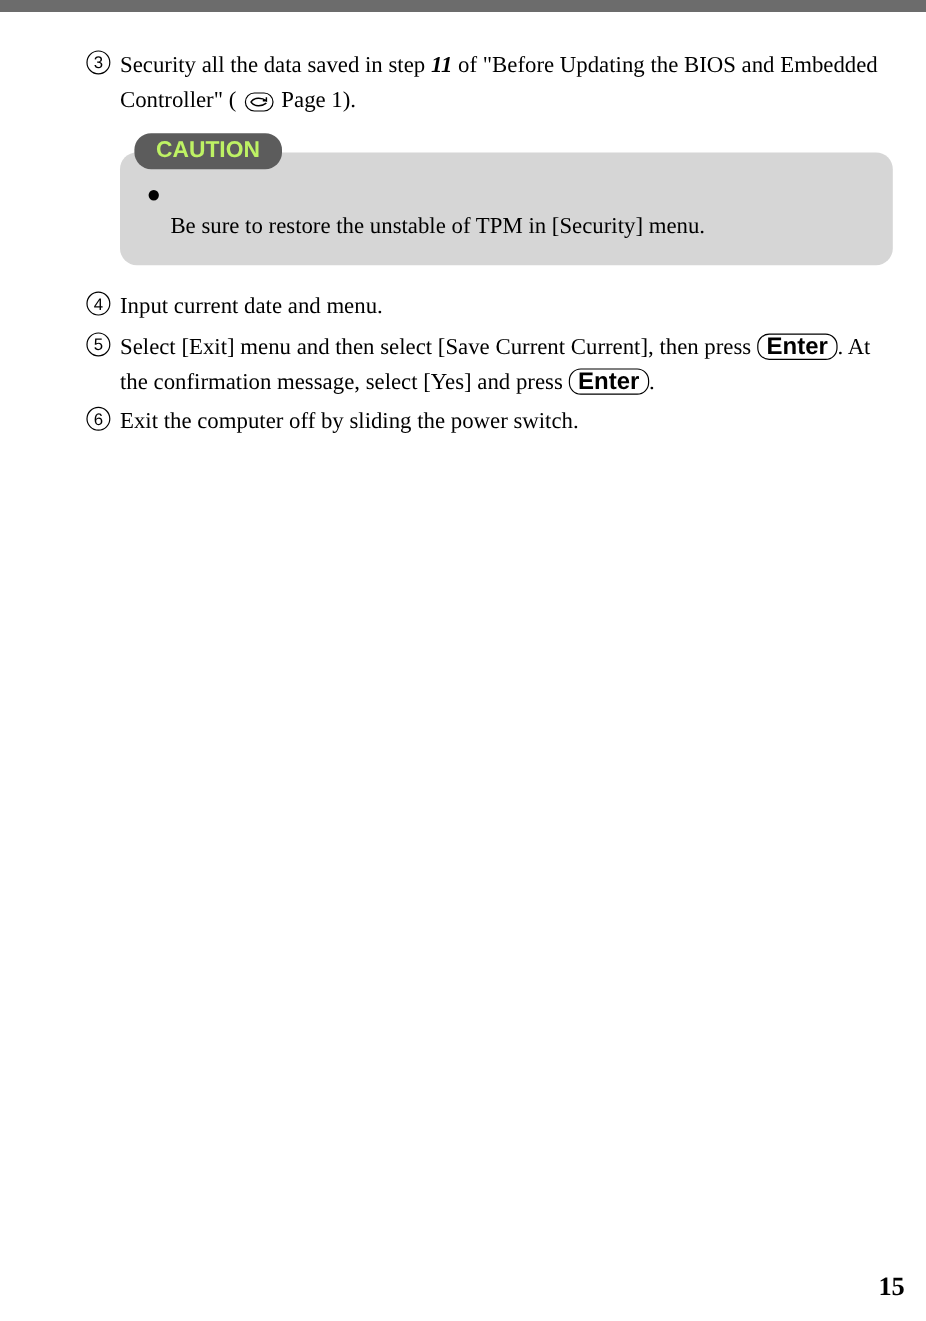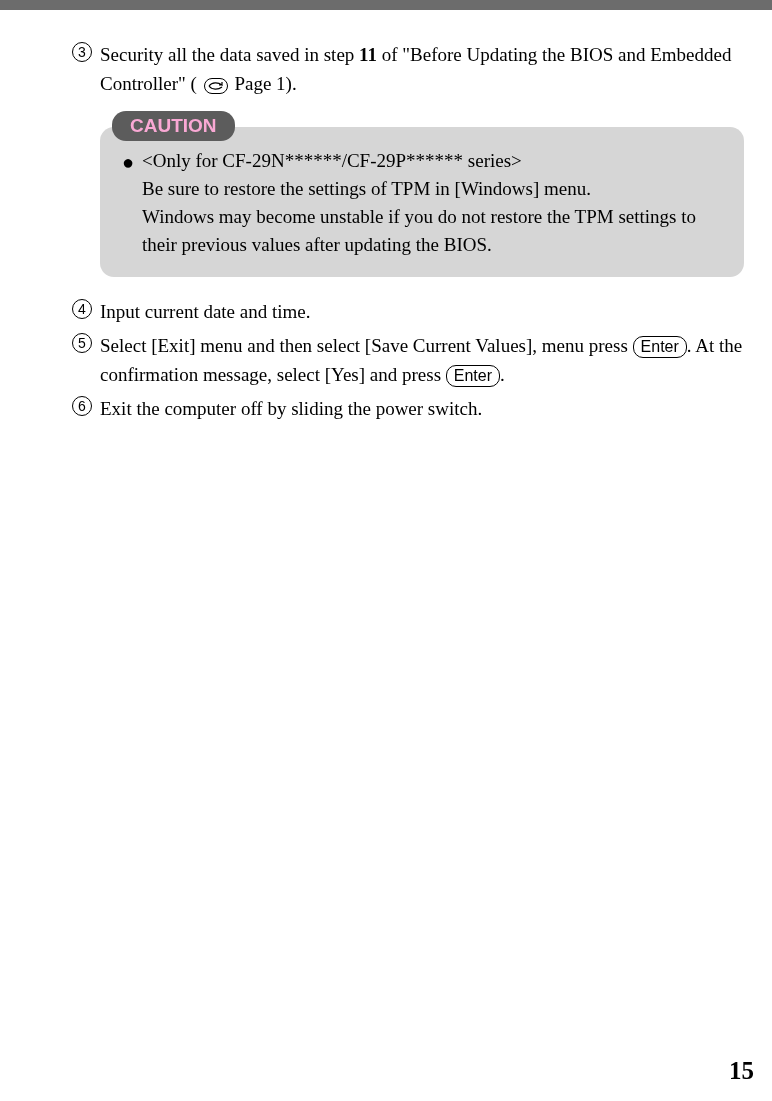--- a/index.html
+++ b/index.html
@@ -3,31 +3,31 @@
   <meta charset="utf-8">
   <style>
     * { box-sizing: border-box; margin: 0; padding: 0; }
     html, body { width: 772px; height: 1101px; background: #fff; font-family: "Times New Roman", Times, serif; color: #000; }
     .topbar { width: 100%; height: 10px; background: #6c6c6c; }
     .page { position: relative; width: 100%; height: 1091px; padding: 30px 28px 0 72px; }
     .step { display: flex; align-items: flex-start; margin-bottom: 4px; }
     .step-num { flex: 0 0 28px; display: flex; justify-content: flex-start; }
     .circ { display: inline-flex; width: 20px; height: 20px; border: 1.6px solid #000; border-radius: 50%; align-items: center; justify-content: center; font-size: 14px; font-family: Arial, Helvetica, sans-serif; font-weight: 400; margin-top: 2px; }
     .step-body { flex: 1; font-size: 19px; line-height: 1.55; }
-    .bold-it { font-weight: bold; }
+    .bold-it { font-weight: bold; font-style: italic; }
     .ref-icon { display: inline-block; vertical-align: middle; position: relative; width: 24px; height: 16px; border: 1.3px solid #000; border-radius: 10px; margin: 0 2px 0 2px; }
     .ref-icon svg { position: absolute; top: 1px; left: 3px; }
-    .keycap { display: inline-block; border: 1.6px solid #000; border-radius: 10px; padding: 0 7px; font-family: Arial, Helvetica, sans-serif; font-weight: normal; font-size: 16px; line-height: 20px; vertical-align: baseline; }
+    .keycap { display: inline-block; border: 1.6px solid #000; border-radius: 10px; padding: 0 7px; font-family: Arial, Helvetica, sans-serif; font-weight: bold; font-size: 20px; line-height: 20px; vertical-align: baseline; }
     .caution-wrap { margin: 12px 0 20px 28px; }
-    .caution-label { display: inline-block; background: #5c5c5c; color: #f9a8d4; font-family: Arial, Helvetica, sans-serif; font-weight: bold; font-size: 19px; padding: 4px 18px; border-radius: 14px; position: relative; z-index: 2; margin-left: 12px; }
+    .caution-label { display: inline-block; background: #5c5c5c; color: #bef264; font-family: Arial, Helvetica, sans-serif; font-weight: bold; font-size: 19px; padding: 4px 18px; border-radius: 14px; position: relative; z-index: 2; margin-left: 12px; }
     .caution-box { background: #d6d6d6; border-radius: 14px; padding: 20px 22px 18px 22px; margin-top: -14px; }
     .caution-item { display: flex; align-items: flex-start; }
     .bullet { flex: 0 0 20px; font-size: 20px; line-height: 1.5; }
     .caution-text { flex: 1; font-size: 19px; line-height: 1.48; }
-    .page-num { position: absolute; right: 18px; bottom: 16px; font-weight: bold; font-size: 25px; }
+    .page-num { position: absolute; right: 18px; bottom: 16px; font-weight: bold; font-size: 22px; }
   </style>
 </head>
 <body>
 
 <div class="topbar"></div>
 <div class="page">
 
   <div class="step">
     <div class="step-num">
       <span class="circ">3</span>
@@ -39,41 +39,40 @@
           </svg></span><span> Page 1).</span>
     </div>
   </div>
 
   <div class="caution-wrap">
     <div class="caution-label">CAUTION</div>
     <div class="caution-box">
       <div class="caution-item">
         <div class="bullet">●</div>
         <div class="caution-text">
-          <span>&lt;Only for CF-29N******/CF-29P****** series&gt;</span><br>
-          <span>Be sure to restore the settings of TPM in [Windows] menu.</span><br>
-          <span>Windows may become unstable if you do not restore the TPM settings to their previous values after updating the BIOS.</span>
+          <br>
+          <span>Be sure to restore the unstable of TPM in [Security] menu.</span><br>
         </div>
       </div>
     </div>
   </div>
 
   <div class="step">
     <div class="step-num">
       <span class="circ">4</span>
     </div>
-    <div class="step-body">Input current date and time.</div>
+    <div class="step-body">Input current date and menu.</div>
   </div>
 
   <div class="step">
     <div class="step-num">
       <span class="circ">5</span>
     </div>
     <div class="step-body">
-      <span>Select [Exit] menu and then select [Save Current Values], menu press </span><span class="keycap">Enter</span><span>. At the confirmation message, select [Yes] and press </span><span class="keycap">Enter</span><span>.</span>
+      <span>Select [Exit] menu and then select [Save Current Current], then press </span><span class="keycap">Enter</span><span>. At the confirmation message, select [Yes] and press </span><span class="keycap">Enter</span><span>.</span>
     </div>
   </div>
 
   <div class="step">
     <div class="step-num">
       <span class="circ">6</span>
     </div>
     <div class="step-body">Exit the computer off by sliding the power switch.</div>
   </div>
 

